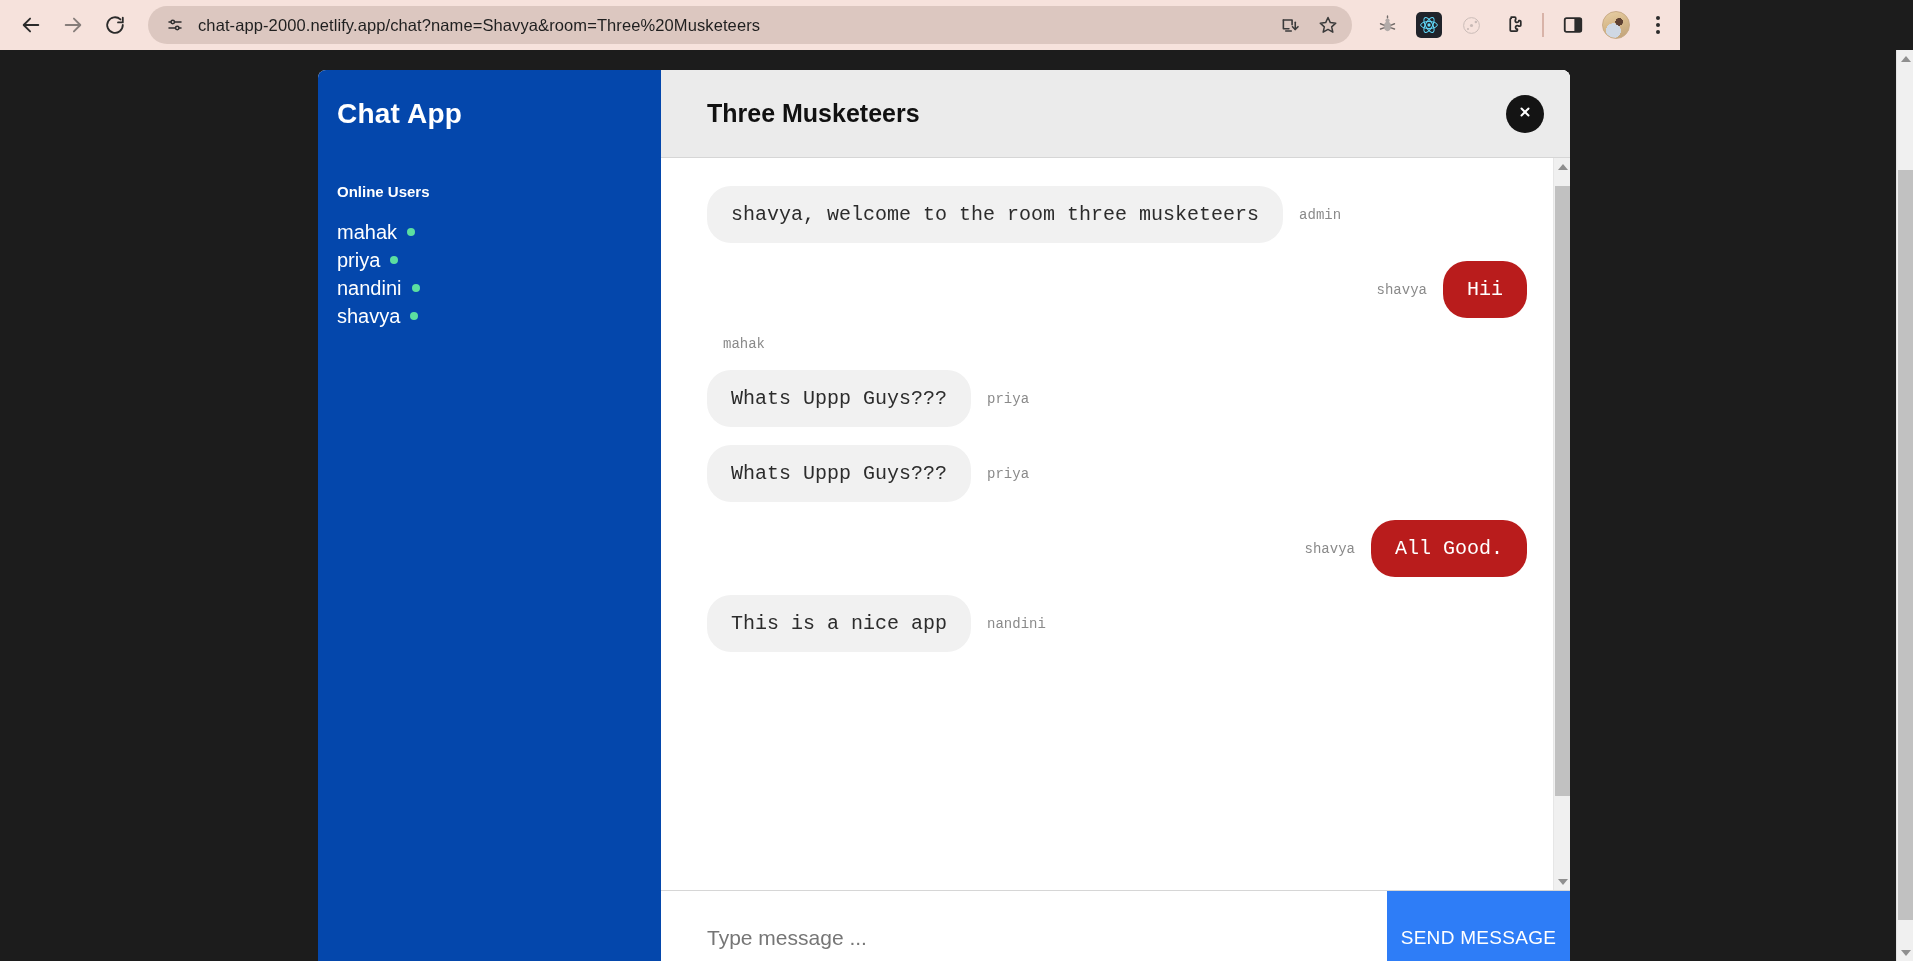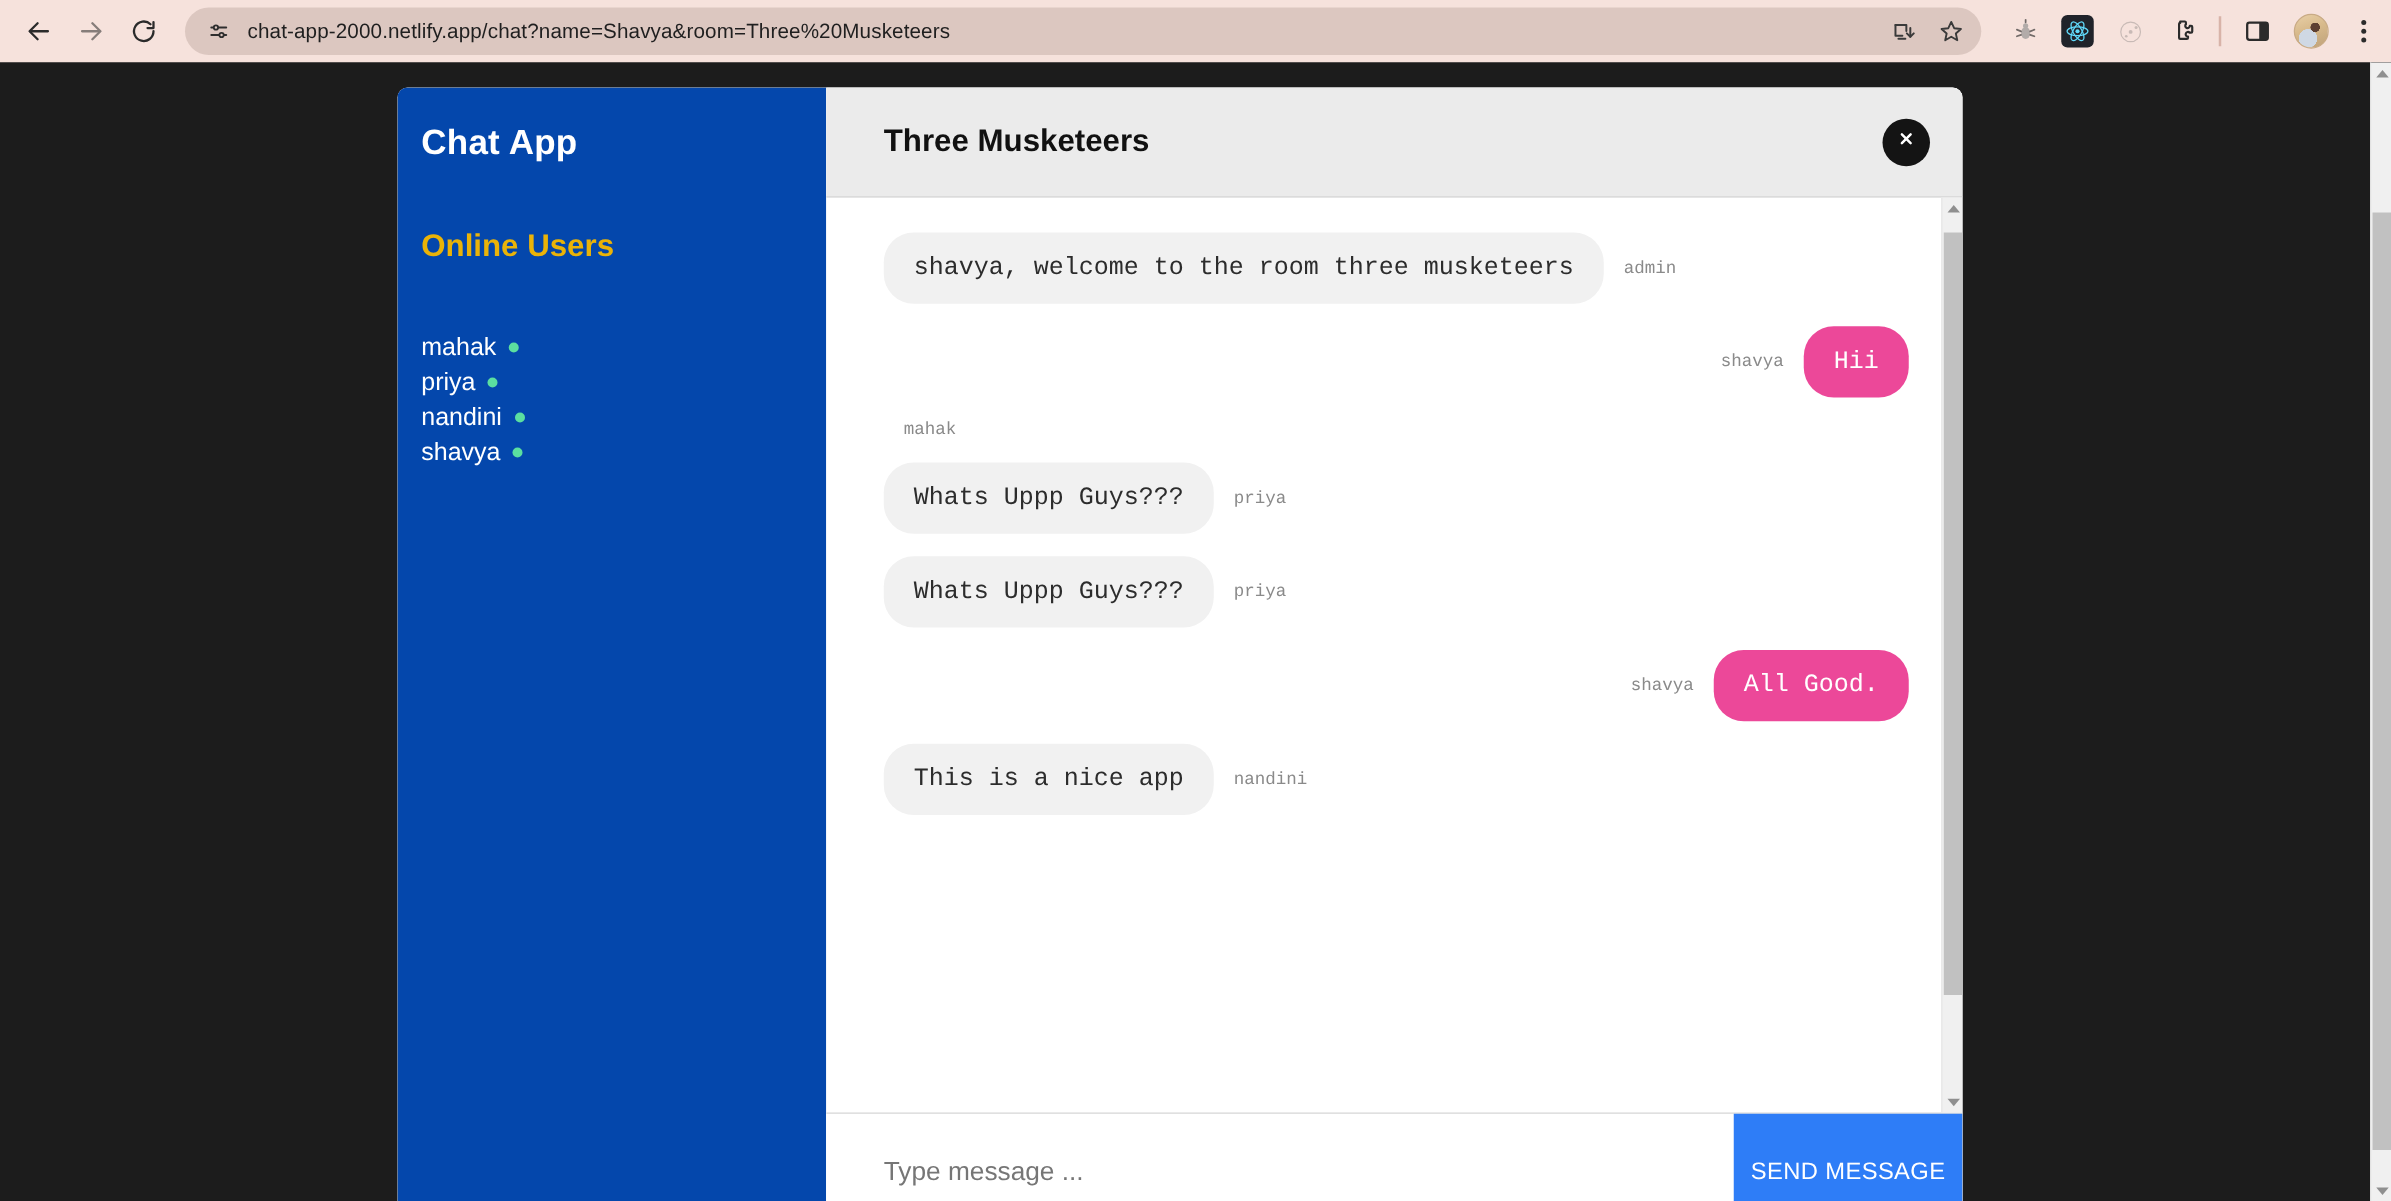--- a/index.html
+++ b/index.html
@@ -6,21 +6,21 @@
   html, body {
     width: 1913px; height: 961px;
     overflow: hidden;
     font-family: "Liberation Sans", sans-serif;
     background: #1c1c1c;
   }
 
   
   .browser-bar {
     position: absolute; top: 0; left: 0;
-    width: 1913px; height: 50px;
+    width: 1680px; height: 50px;
     background: #f6e2dc;
     display: flex; align-items: center;
     padding: 0 10px;
   }
   .nav-btn {
     width: 42px; height: 42px;
     display: flex; align-items: center; justify-content: center;
     border-radius: 50%;
     color: #2b2b2b;
     flex: 0 0 auto;
@@ -117,21 +117,21 @@
     display: flex; flex-direction: column;
   }
   .sidebar-header {
     height: 88px; flex: 0 0 88px;
     display: flex; align-items: center;
     padding-left: 19px;
     color: #ffffff;
   }
   .brand-title { font-size: 28px; font-weight: bold; letter-spacing: .2px; }
   .sidebar-body { flex: 1 1 auto; padding: 25px 0 0 19px; }
-  .online-title { color: #eab308; font-size: 25px; font-weight: bold; margin-bottom: 52px; }
+  .online-title { color: #ffffff; font-size: 15px; font-weight: bold; margin-bottom: 18px; }
   .user-row {
     display: flex; align-items: center;
     color: #ffffff; font-size: 20px;
     height: 28px;
     margin-bottom: 0px;
   }
   .user-name { line-height: 28px; }
   .online-dot {
     width: 8px; height: 8px; border-radius: 50%;
     background: #5bdfa0; margin-left: 10px; flex: 0 0 auto;
@@ -172,21 +172,21 @@
   .msg-row.in  { justify-content: flex-start; }
   .msg-row.out { justify-content: flex-end; }
   .bubble {
     border-radius: 24px;
     padding: 16px 24px;
     font-size: 20px;
     line-height: 1.25;
     max-width: 640px;
   }
   .msg-row.in .bubble  { background: #f1f1f1; color: #2c2c2c; }
-  .msg-row.out .bubble { background: #ec4899; color: #ffffff; }
+  .msg-row.out .bubble { background: #b91c1c; color: #ffffff; }
   .author { font-size: 14px; color: #8a8a8a; }
   .msg-row.in  .author { margin-left: 16px; }
   .msg-row.out .author { margin-right: 16px; }
 
   
   .inner-scrollbar {
     width: 17px; flex: 0 0 17px;
     background: #f0f0f0;
     position: relative;
     border-left: 1px solid #e6e6e6;

